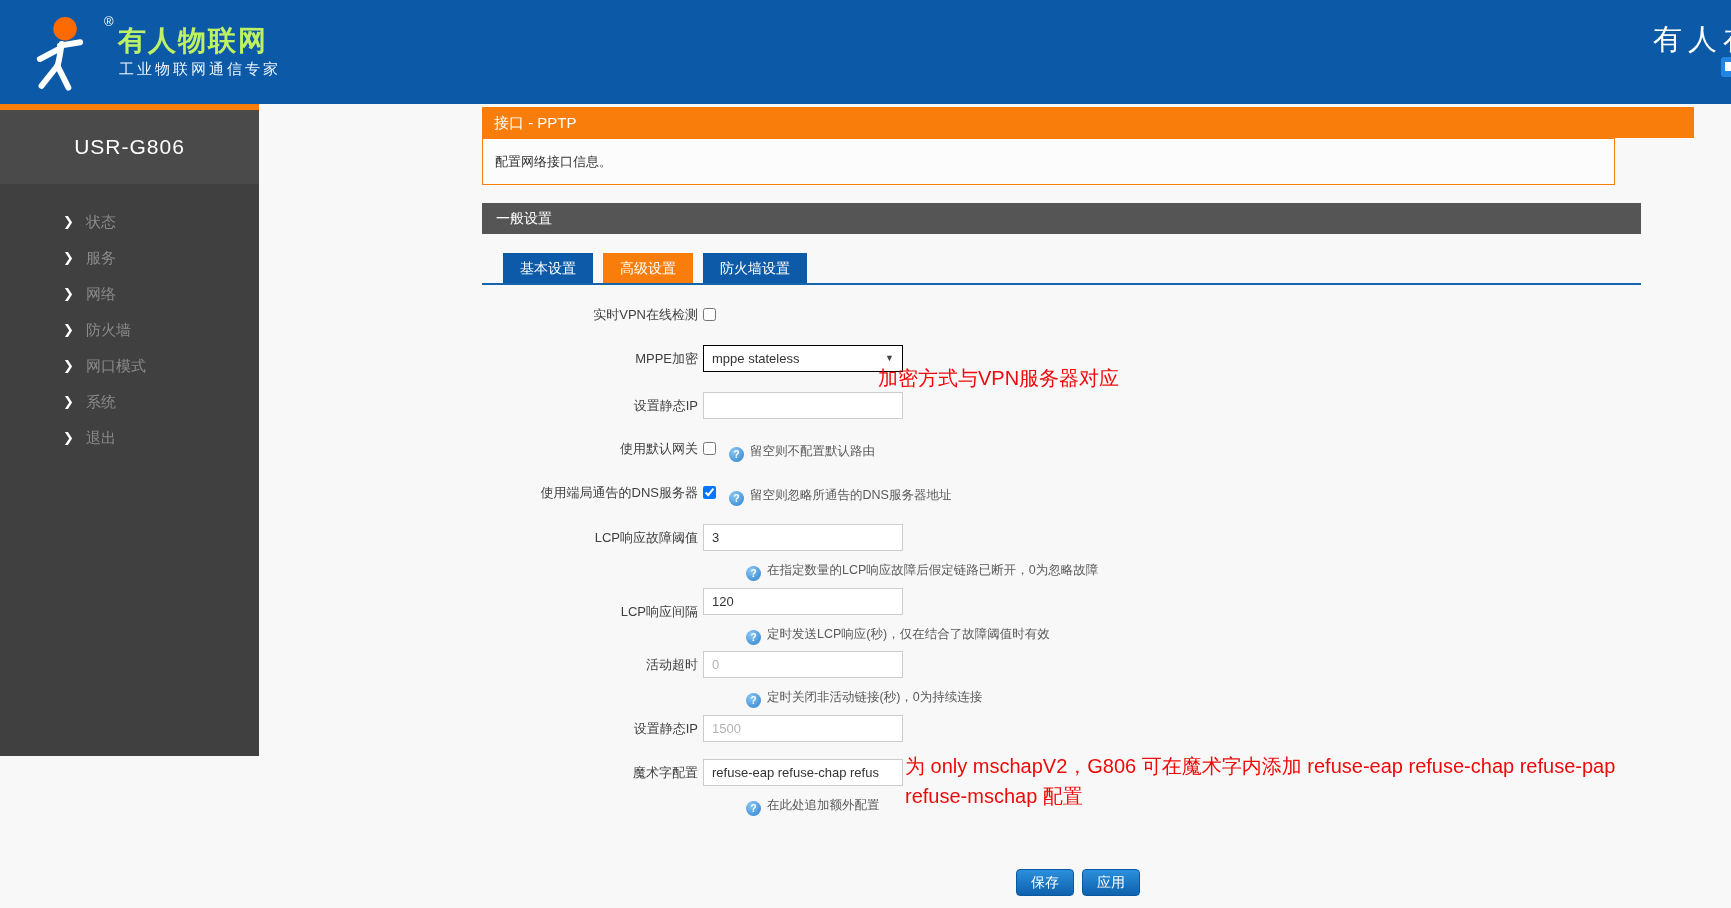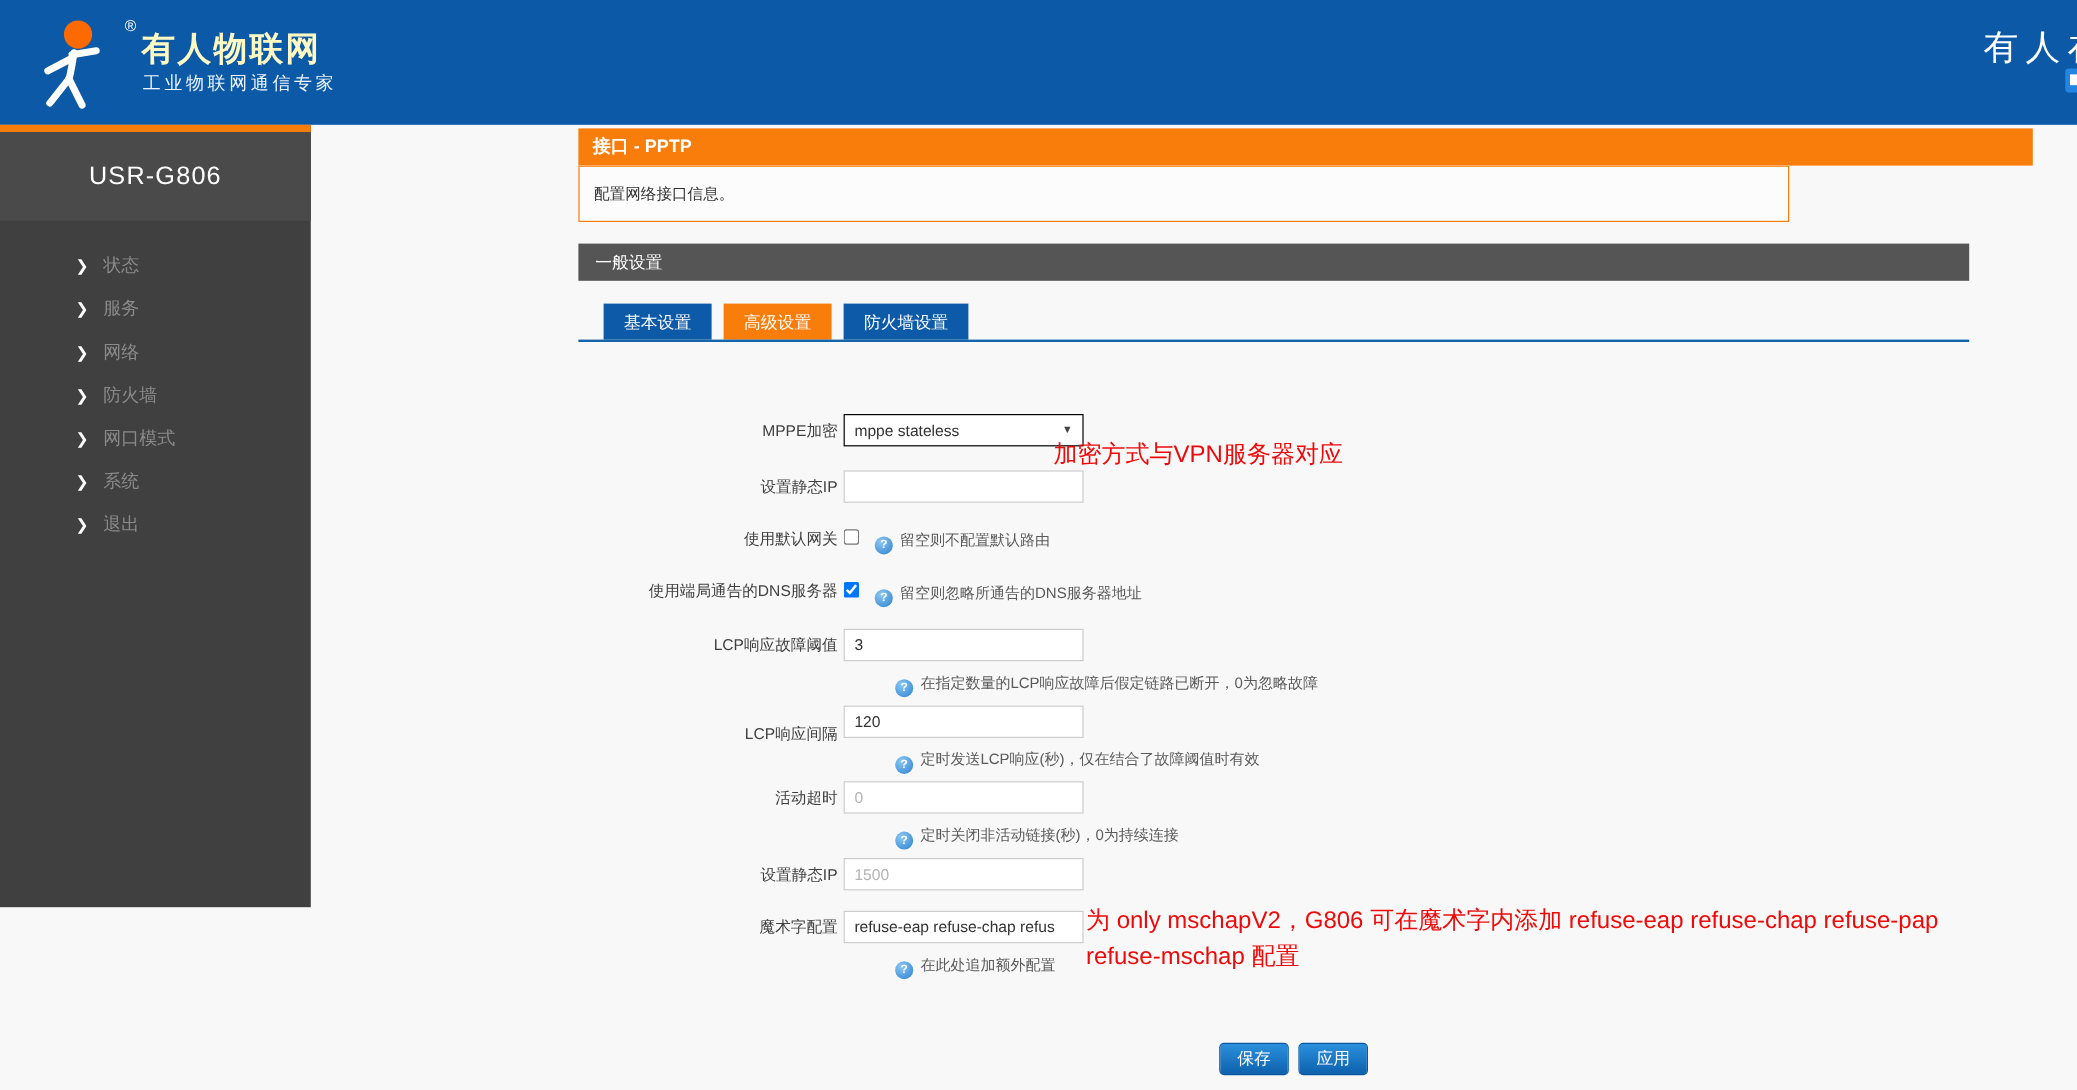--- a/index.html
+++ b/index.html
@@ -3,41 +3,41 @@
 <meta charset="utf-8">
 <style>
   * { margin:0; padding:0; box-sizing:border-box; }
   html,body { width:1731px; height:908px; overflow:hidden; }
   body { font-family:"Liberation Sans","DejaVu Sans",sans-serif; background:#f8f8f8; position:relative; }
 
   
   .top-header { position:absolute; left:0; top:0; width:1731px; height:104px; background:#0b59a7; overflow:hidden; }
   .logo-wrap { position:absolute; left:18px; top:12px; width:84px; height:84px; }
   .logo-reg { position:absolute; left:104px; top:14px; color:#fff; font-size:13px; }
-  .brand-title { position:absolute; left:118px; top:22px; color:#fef9c3; font-size:28px; font-weight:bold; letter-spacing:2px; }
+  .brand-title { position:absolute; left:118px; top:22px; color:#bef264; font-size:28px; font-weight:bold; letter-spacing:2px; }
   .brand-sub { position:absolute; left:119px; top:60px; color:#eef4fb; font-size:15px; letter-spacing:3px; }
   .slogan { position:absolute; left:1653px; top:20px; color:#fff; font-size:29px; letter-spacing:6px; white-space:nowrap; }
   .slogan-badge { position:absolute; left:1721px; top:57px; width:28px; height:20px; background:#2285e2; border-radius:3px; }
   .slogan-badge::after { content:""; position:absolute; left:4px; top:5px; width:9px; height:9px; background:#fff; }
 
   
   .sidebar { position:absolute; left:0; top:104px; width:259px; height:652px; background:#404040; }
   .sidebar-accent { position:absolute; left:0; top:0; width:259px; height:6px; background:#f87d0a; }
   .sidebar-head { position:absolute; left:0; top:6px; width:259px; height:74px; background:#4a4a4a; color:#fff;
                   font-size:21px; letter-spacing:1px; text-align:center; line-height:74px; }
   .menu { position:absolute; left:0; top:100px; width:259px; }
   .menu-item { position:relative; height:36px; line-height:36px; cursor:pointer; }
   .menu-item .chev { position:absolute; left:63px; top:0; color:#fff; font-size:13px; font-weight:bold; }
   .menu-item .lbl { position:absolute; left:86px; top:0; color:#8a8a8a; font-size:15px; }
 
   
   .content { position:absolute; left:482px; top:107px; width:1159px; height:800px; }
   .page-titlebar { position:absolute; left:0; top:0; width:1212px; height:31px; background:#f87d0a; color:#fff;
-                   font-size:15px; font-weight:bold; line-height:31px; padding-left:12px; }
-  .page-desc { position:absolute; left:0; top:31px; width:1009px; height:47px; background:#fcfcfc;
+                   font-size:15px; font-weight:normal; line-height:31px; padding-left:12px; }
+  .page-desc { position:absolute; left:0; top:31px; width:1133px; height:47px; background:#fcfcfc;
                border:1px solid #f87d0a; color:#333; font-size:13px; padding:14px 0 0 12px; }
   .section-bar { position:absolute; left:0; top:96px; width:1159px; height:31px; background:#555; color:#fff;
                  font-size:14px; line-height:31px; padding-left:14px; }
 
   .tabs { position:absolute; left:21px; top:146px; height:30px; display:flex; }
   .tab { height:30px; line-height:30px; padding:0 17px; margin-right:10px; background:#0d5ba8; color:#fff;
          font-size:14px; cursor:pointer; }
   .tab.active { background:#f87d0a; }
   .tabs-underline { position:absolute; left:0; top:176px; width:1159px; height:2px; background:#1565ad; }
 
@@ -146,20 +146,26 @@
   <div class="page-desc">配置网络接口信息。</div>
   <div class="section-bar">一般设置</div>
 
   <div class="tabs">
     <div class="tab">基本设置</div>
     <div class="tab active">高级设置</div>
     <div class="tab">防火墙设置</div>
   </div>
   <div class="tabs-underline"></div>
 
+  <div class="frow" id="r0">
+    <div class="flabel">实时VPN在线检测</div>
+    <div class="fctrl">
+      <input type="checkbox" style="">
+    </div>
+  </div>
 
   <div class="frow" id="r1">
     <div class="flabel">MPPE加密</div>
     <div class="fctrl">
       <div class="sel">
         <span>mppe stateless</span>
         <span class="arrow">▼</span>
       </div>
     </div>
   </div>

